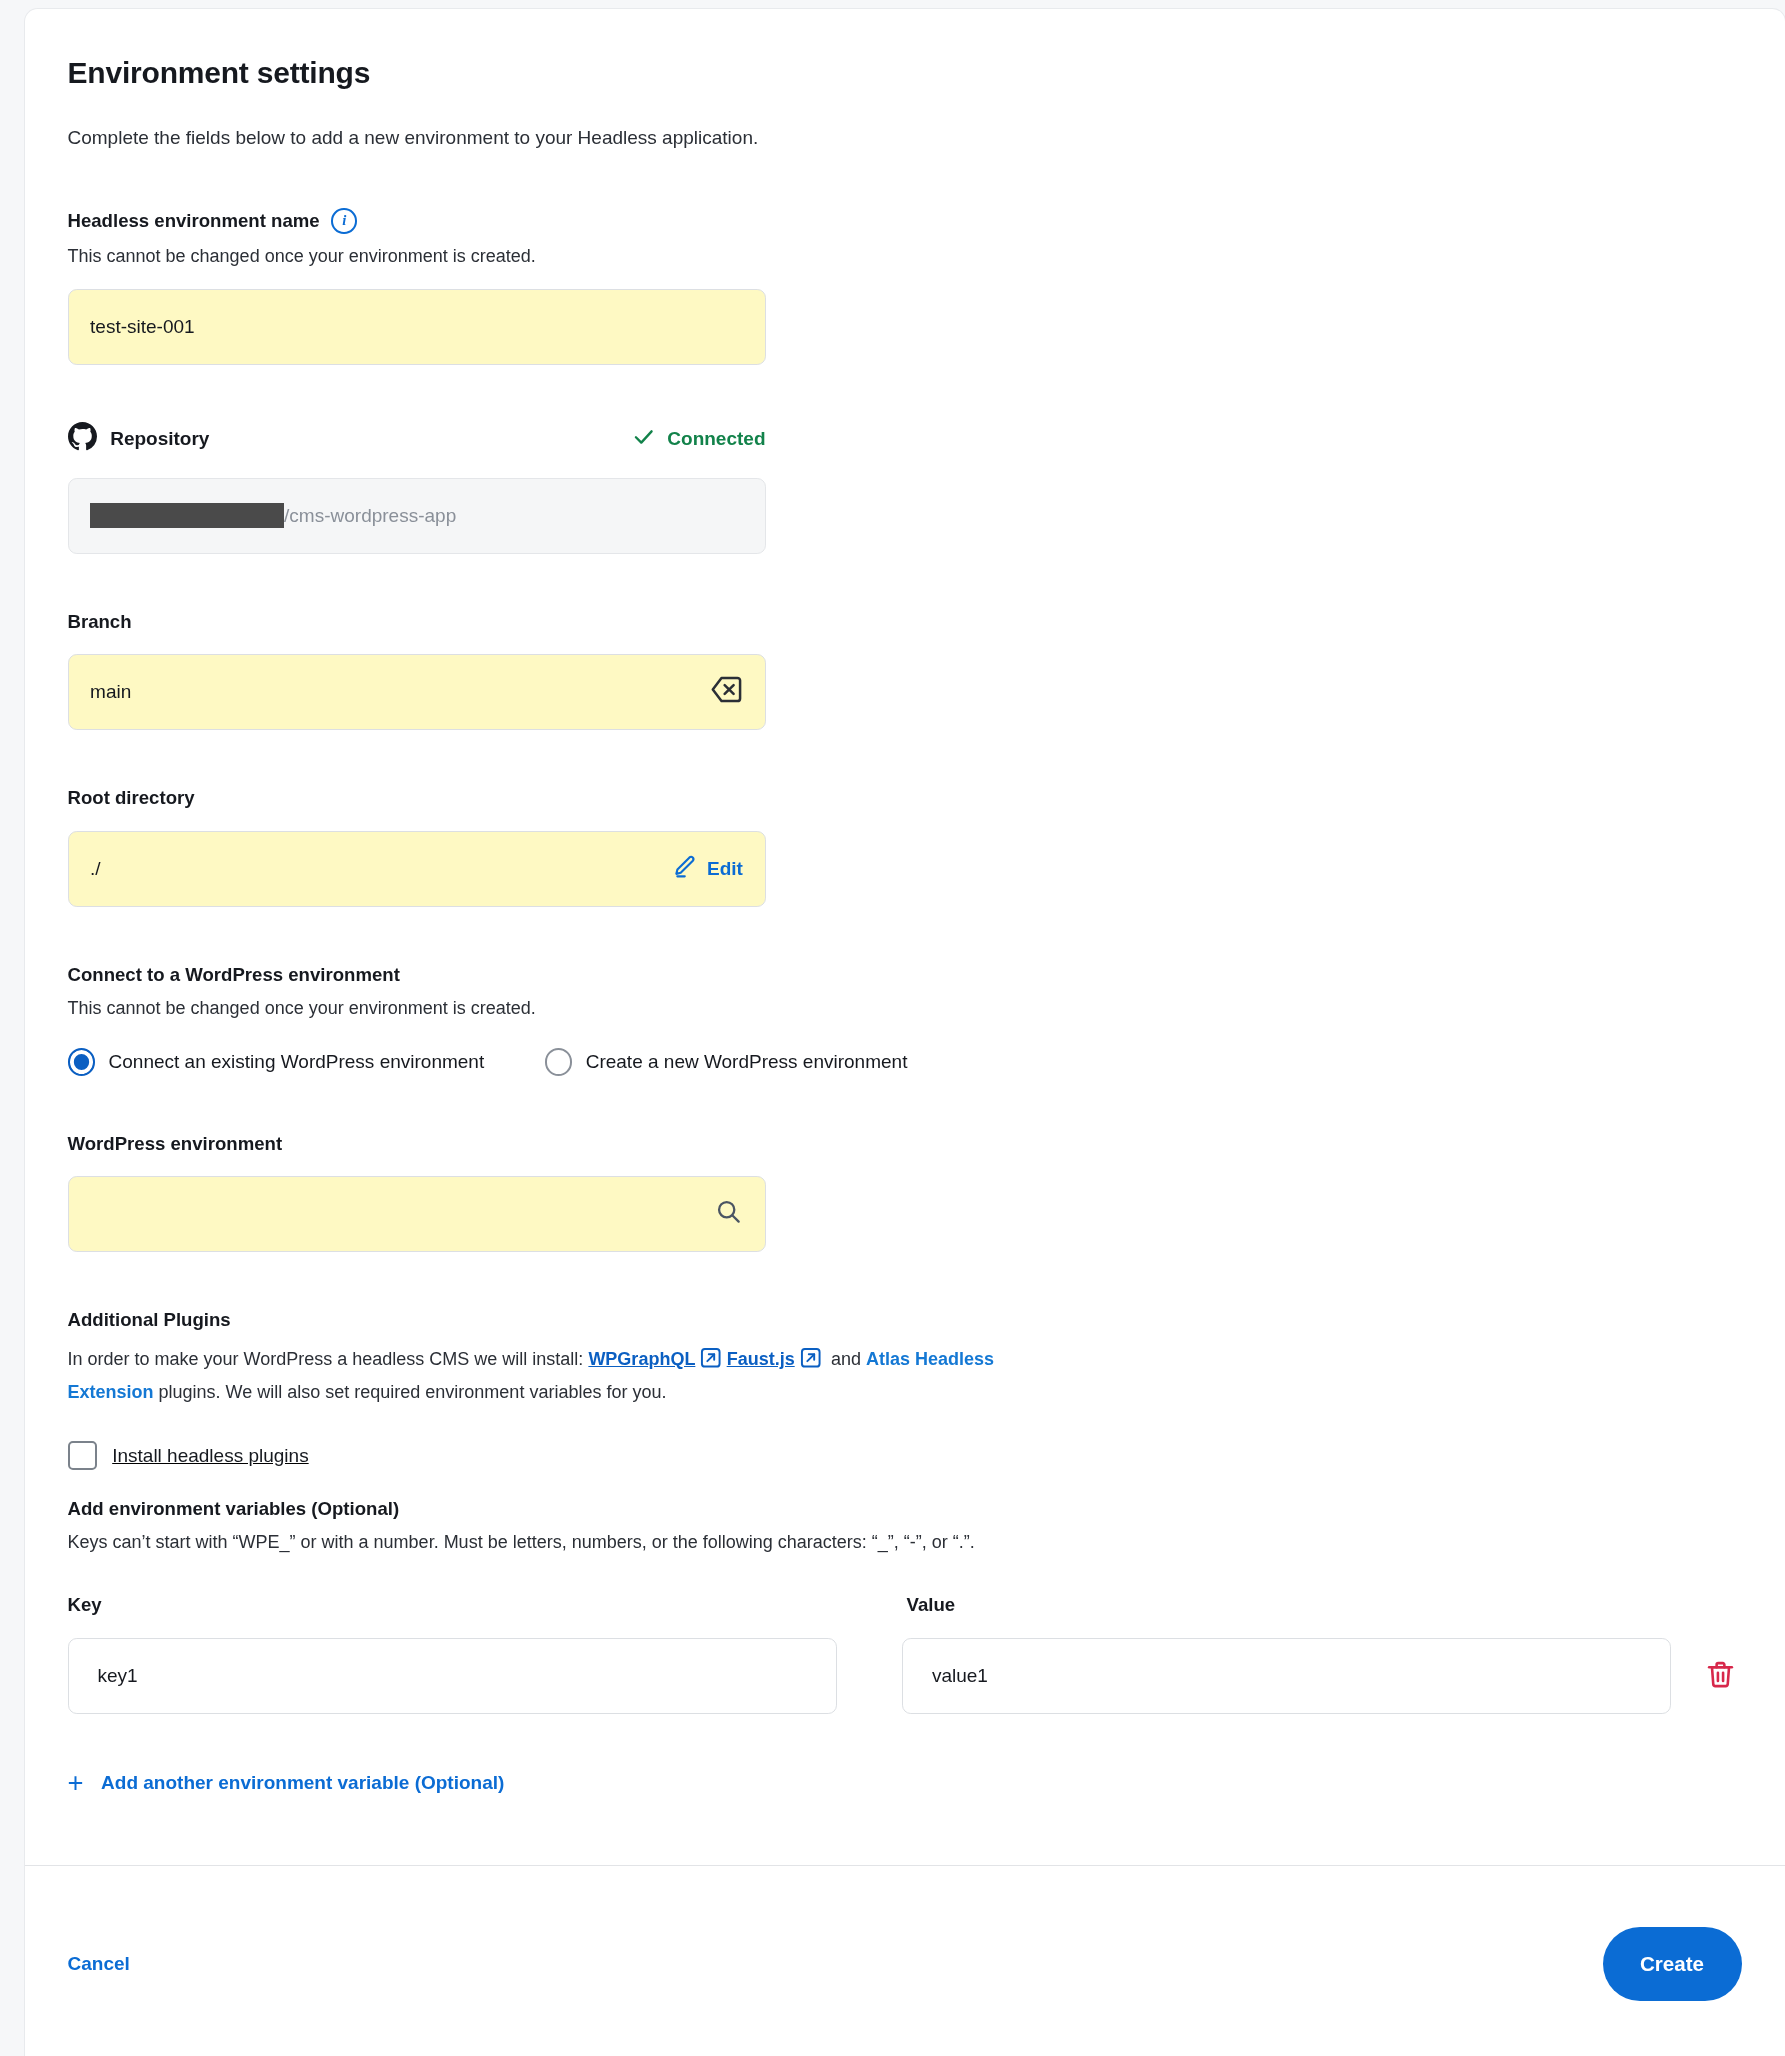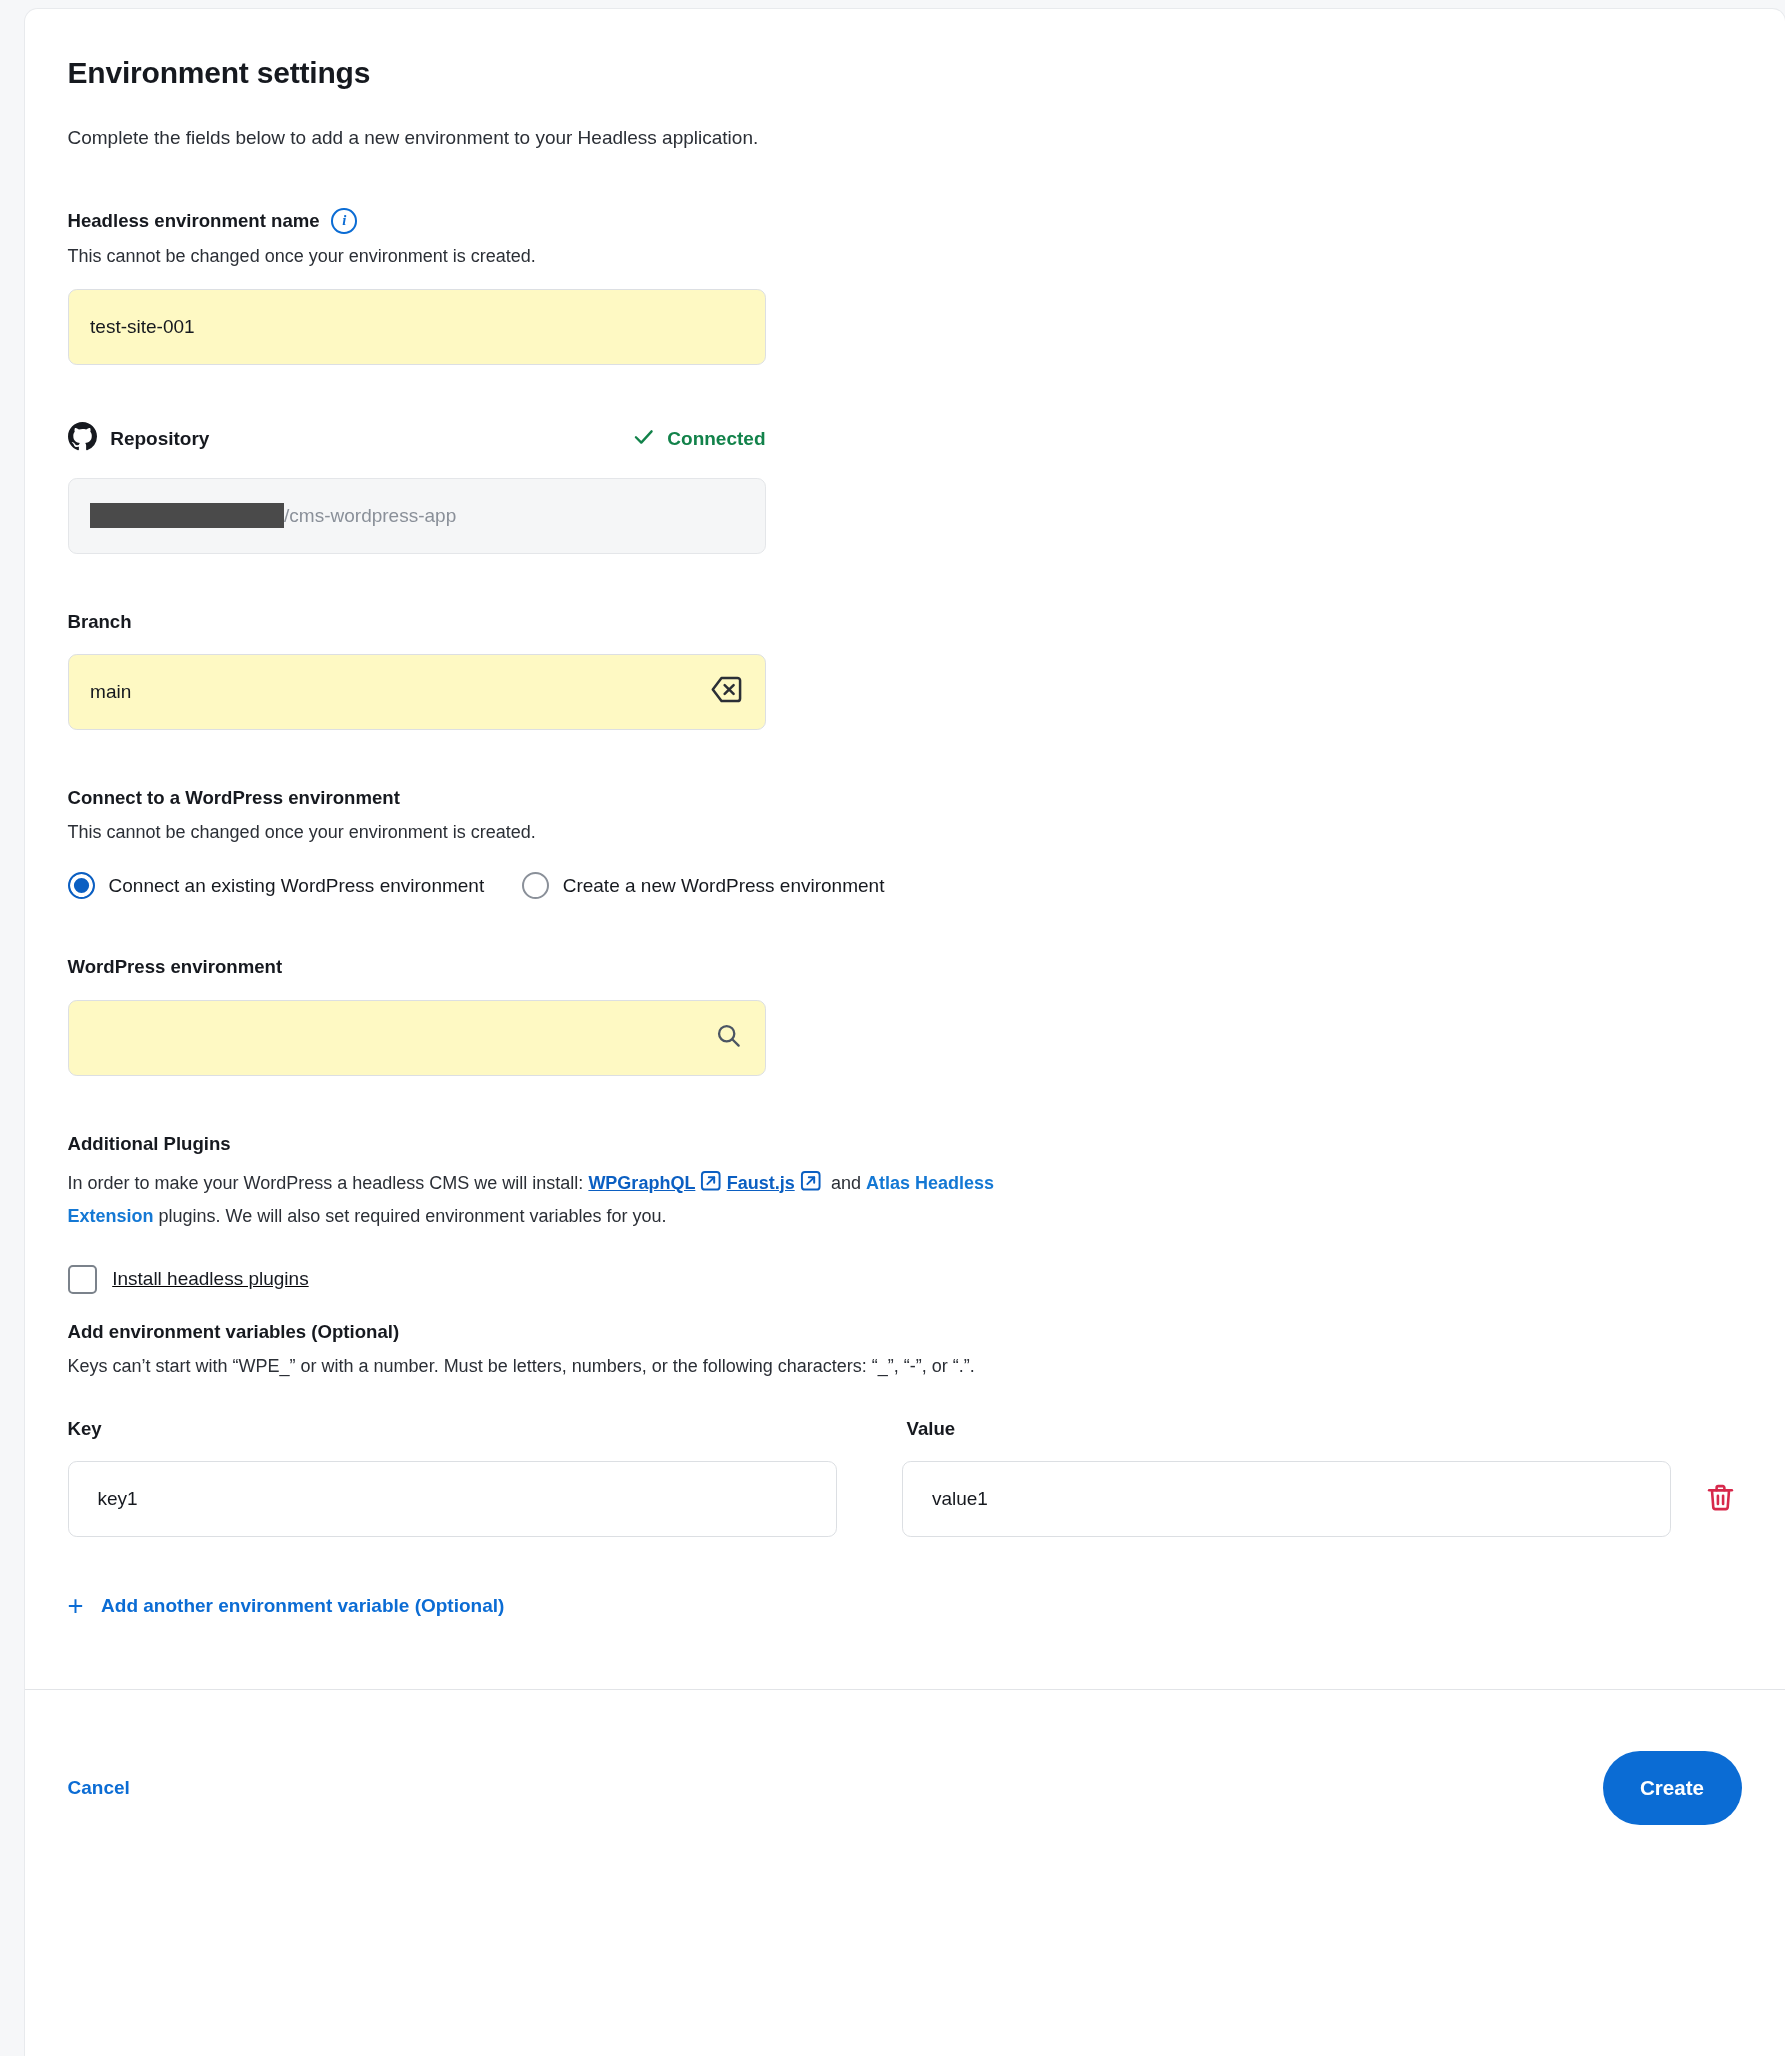--- a/index.html
+++ b/index.html
@@ -119,21 +119,21 @@
   .trailing-btn {
     background: none; border: none; cursor: pointer;
     display: flex; align-items: center; gap: 9.8px;
     padding: 0;
     font-size: 19px; font-weight: bold; color: #0b6cd4;
     font-family: "Liberation Sans", sans-serif;
   }
   .radio-row {
     display: flex;
     align-items: center;
-    gap: 10px;
+    gap: 33px;
     margin-top: 29px;
   }
   .radio-opt {
     display: flex;
     align-items: center;
     gap: 13.7px;
     cursor: pointer;
     font-size: 19px;
     color: #16191f;
   }
@@ -325,20 +325,37 @@
             <svg width="33" height="29" viewBox="0 0 24 22" fill="none" stroke="#2b2f36" stroke-width="1.9" stroke-linecap="round" stroke-linejoin="round">
               <path d="M8.2 2.2h12.1a2 2 0 0 1 2 2v13.6a2 2 0 0 1-2 2H8.2L1.6 11z"></path>
               <line x1="10.6" y1="7.6" x2="17.4" y2="14.4"></line>
               <line x1="17.4" y1="7.6" x2="10.6" y2="14.4"></line>
             </svg>
           </span>
         </button>
       </div>
     </div>
 
+    <div class="field-block">
+      <div class="field-label">
+        <span>Root directory</span>
+      </div>
+      <div class="input-box">
+        <span class="val">./</span>
+        <button class="trailing-btn">
+          <span>
+            <svg width="25.5" height="25.5" viewBox="0 0 24 24" fill="none" stroke="#0b6cd4" stroke-width="2" stroke-linecap="round" stroke-linejoin="round">
+              <path d="M16.5 3.2a2.2 2.2 0 0 1 3.1 3.1L8.2 17.7l-4.1 1 1-4.1z"></path>
+              <line x1="5" y1="21" x2="12" y2="21"></line>
+            </svg>
+          </span>
+          <span>Edit</span>
+        </button>
+      </div>
+    </div>
 
     <div class="field-block">
       <div class="field-label">
         <span>Connect to a WordPress environment</span>
       </div>
       <div class="field-help">This cannot be changed once your environment is created.</div>
       <div class="radio-row">
         <div class="radio-opt">
           <span class="radio-circle checked"></span>
           <span>Connect an existing WordPress environment</span>

